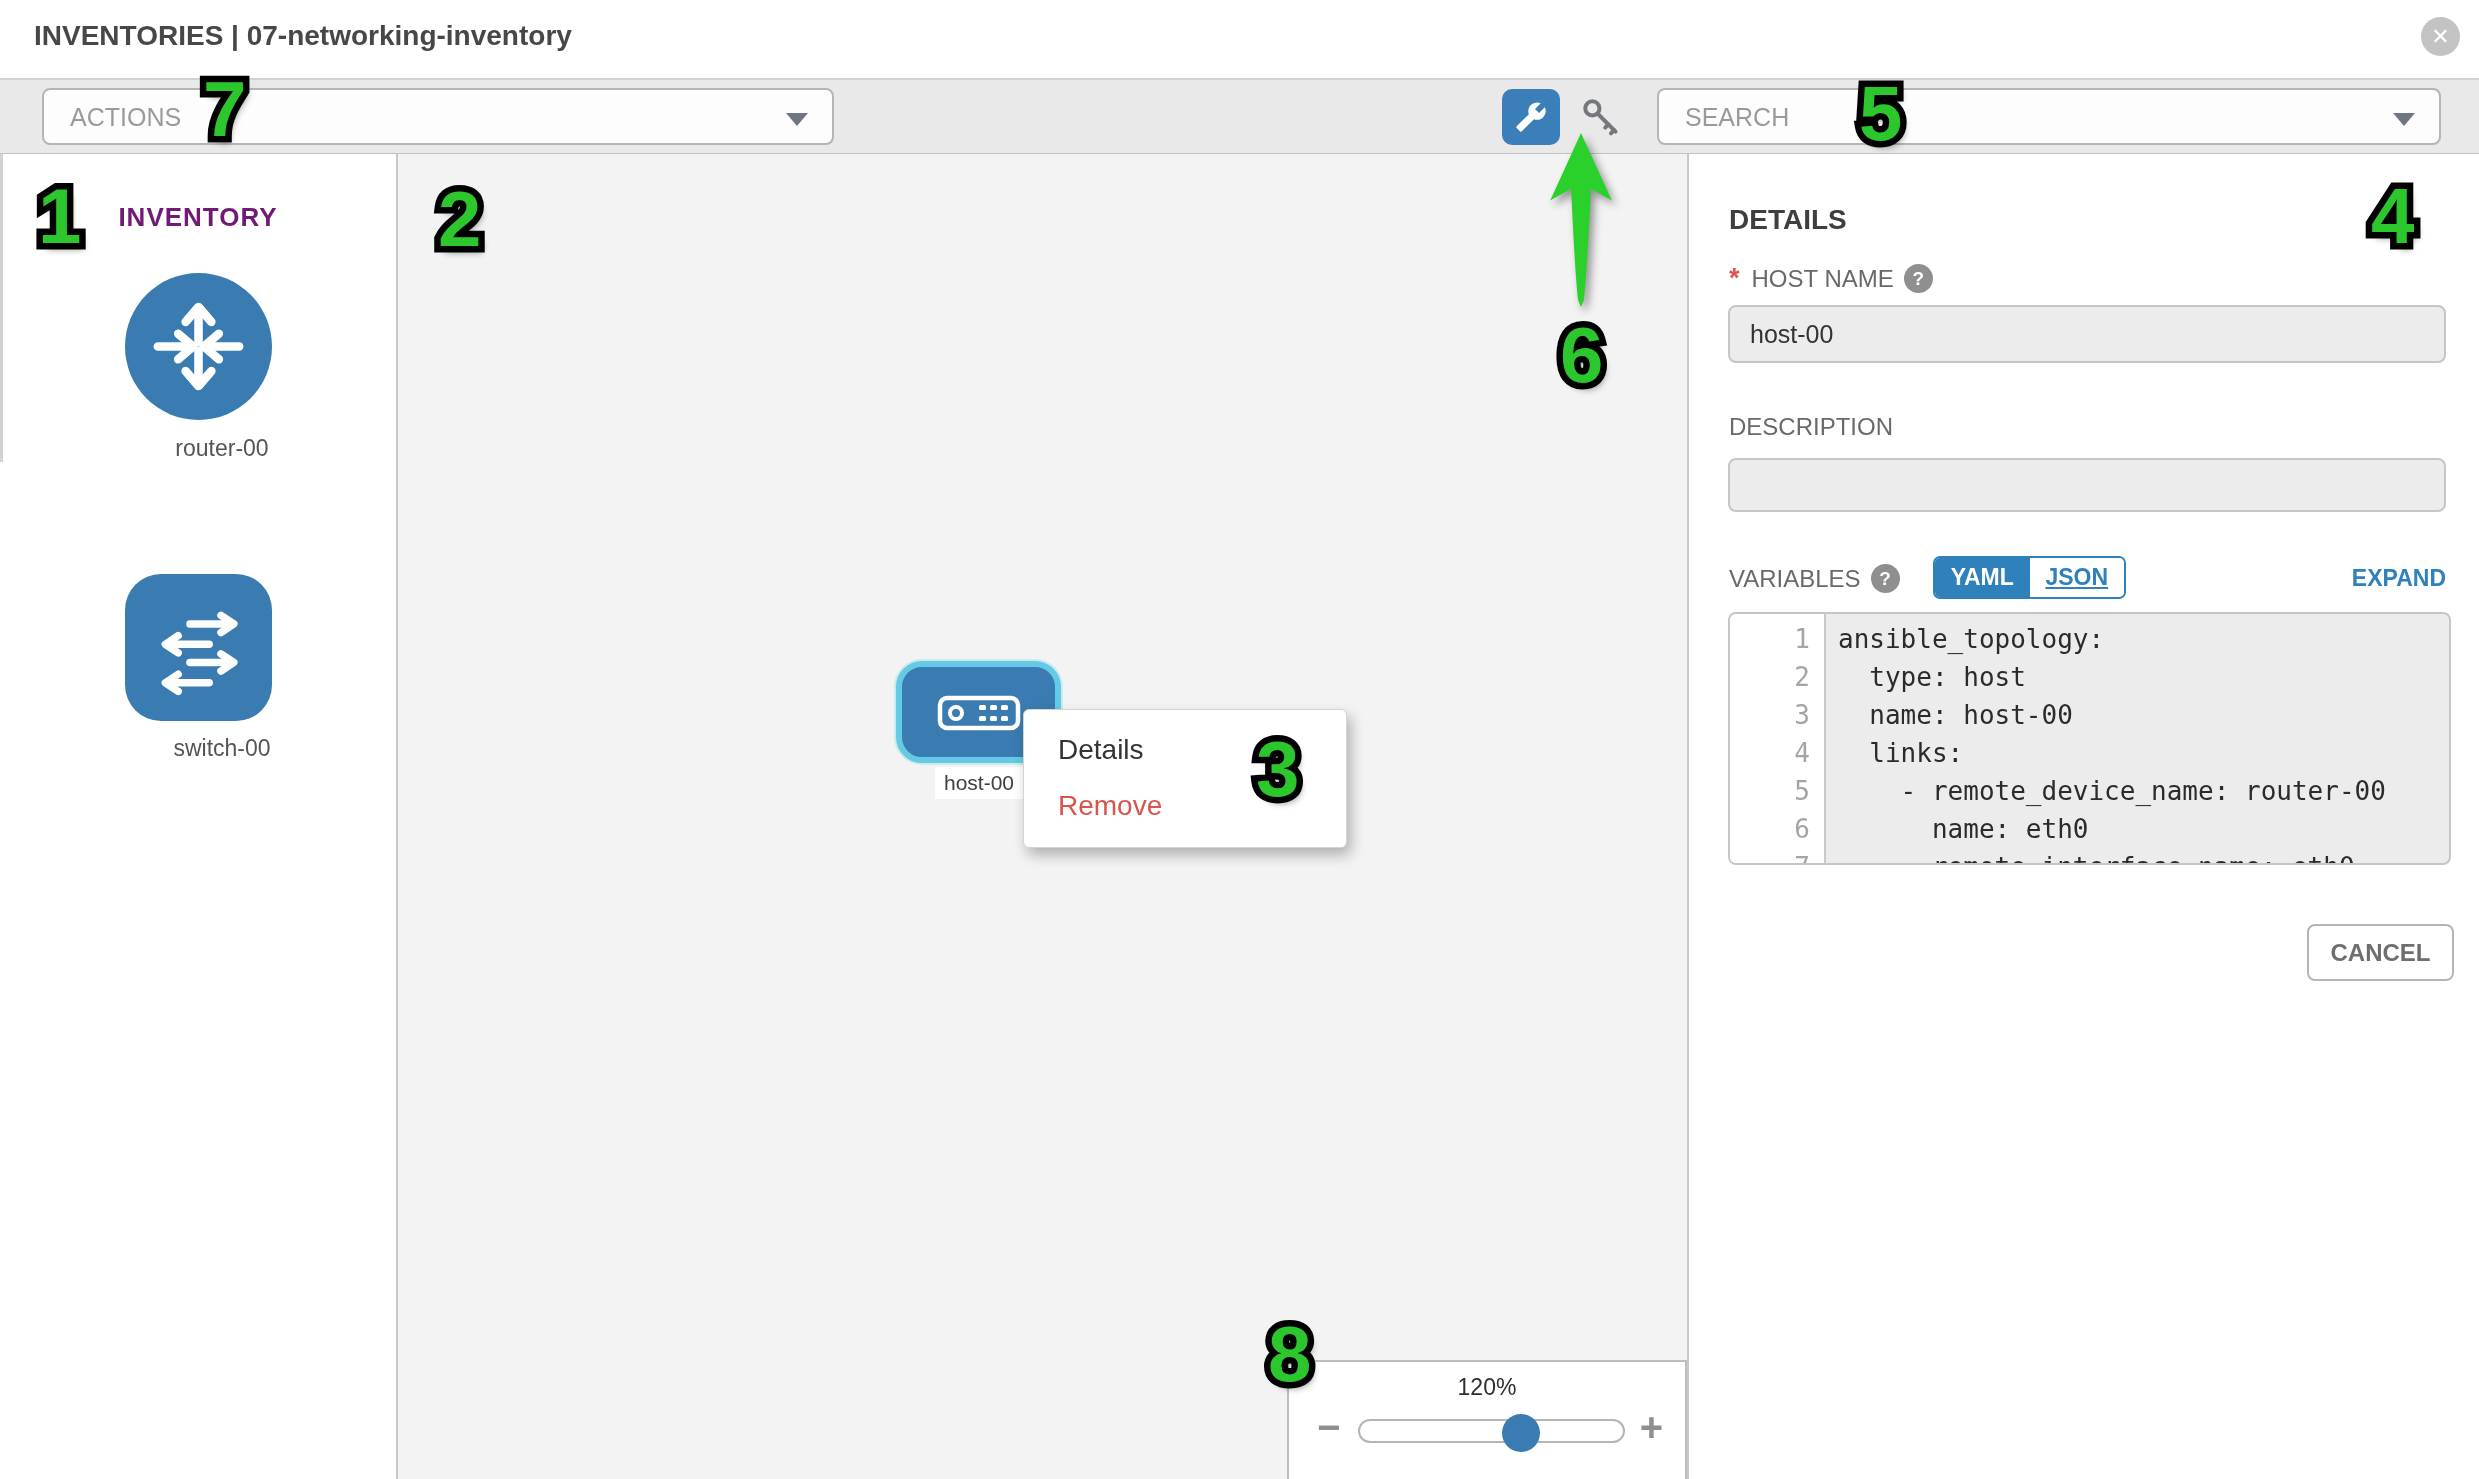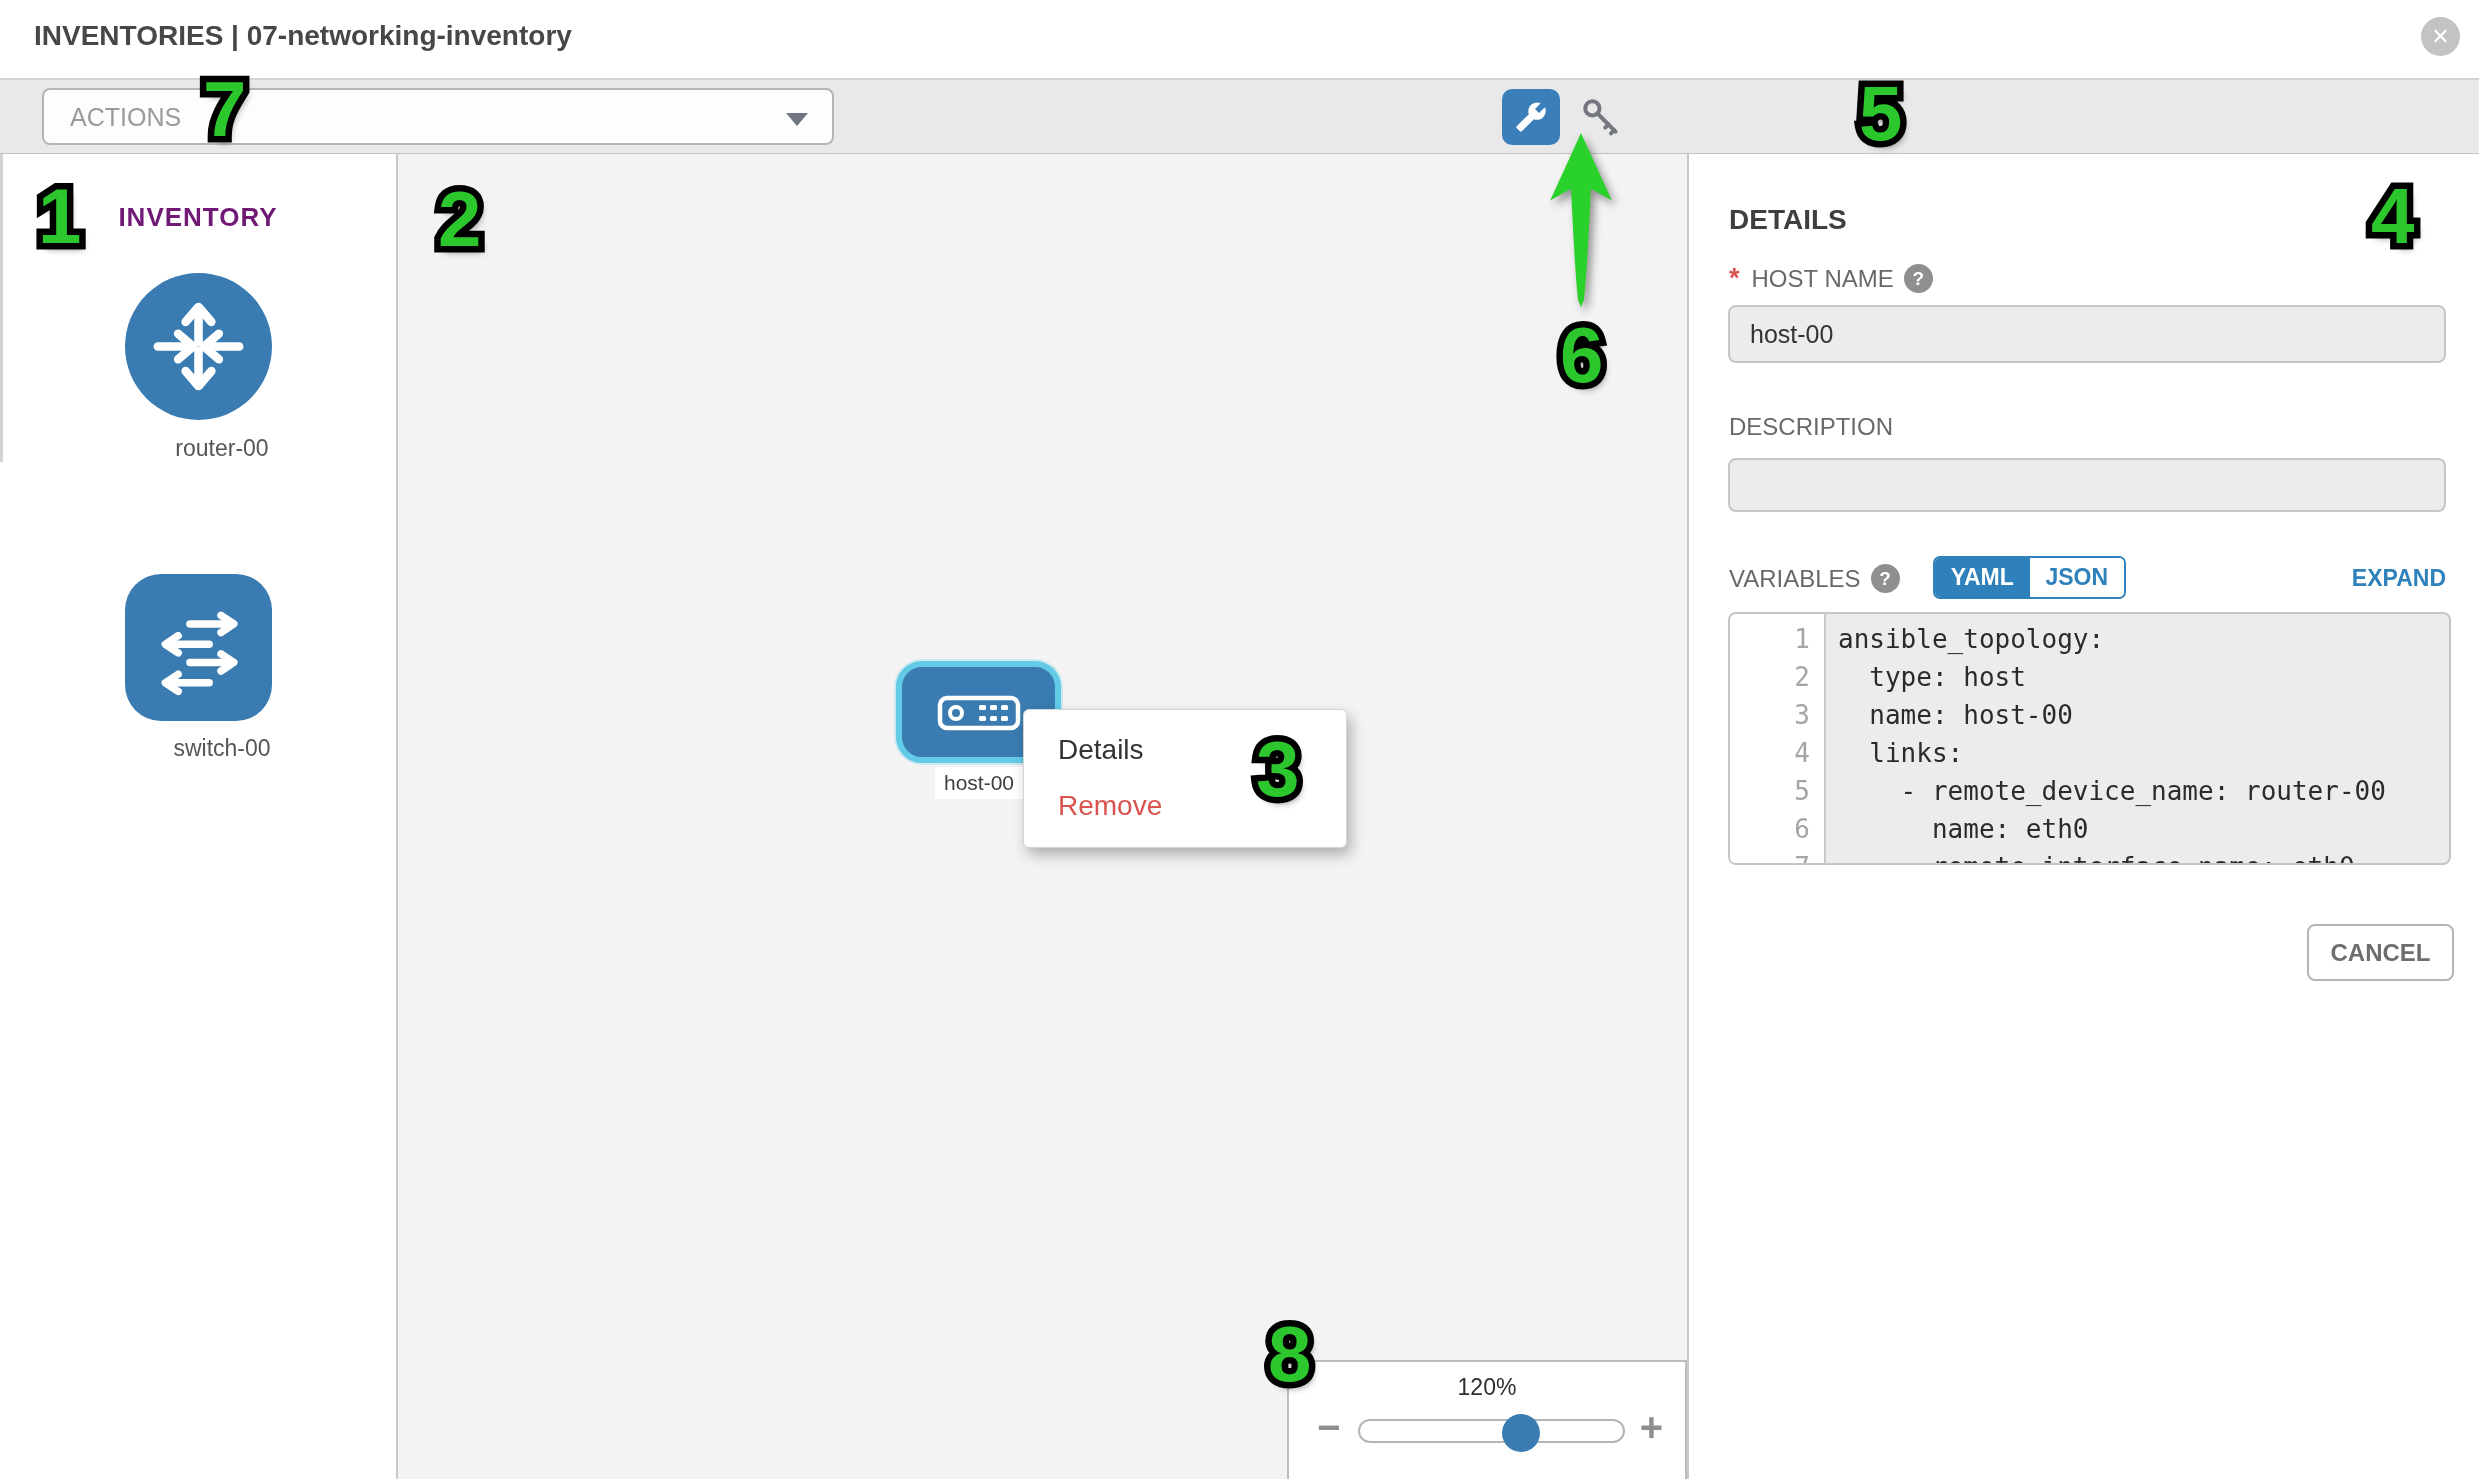--- a/index.html
+++ b/index.html
@@ -86,21 +86,21 @@
   .t-input { position:absolute; left:39px; width:718px; background:#ececec; border:2px solid #c6c6c6;
              border-radius:8px; font-size:25px; color:#333; padding-left:20px;
              font-family:"Liberation Sans","DejaVu Sans",sans-serif; }
   .hn-input { top:151px; height:58px; }
   .desc-input { top:304px; height:54px; }
 
   .toggle { position:absolute; left:244px; top:402px; width:193px; height:43px; border:2px solid #2e81ba;
             border-radius:7px; display:flex; overflow:hidden; background:#fff; }
   .t-seg { flex:1; text-align:center; line-height:39px; font-size:23px; font-weight:bold; cursor:pointer; }
   .t-yaml { background:#2e81ba; color:#fff; }
-  .t-json { background:#fff; color:#2e81ba; }
+  .t-json { background:#fff; color:#2e81ba;text-decoration:underline; }
   .expand-link { position:absolute; right:34px; top:411px; font-size:23px; font-weight:bold; color:#2e81ba; cursor:pointer; }
 
   .editor { position:absolute; left:39px; top:458px; width:723px; height:253px; background:#ececec;
             border:2px solid #c6c6c6; border-radius:8px; overflow:hidden; }
   .code-row { display:flex; line-height:38px; }
   .code-row:first-child { margin-top:6px; }
   .ln { width:96px; min-width:96px; background:#fff; border-right:2px solid #c9c9c9; text-align:right;
         padding-right:14px; color:#a5a5a5; font-family:"DejaVu Sans Mono",monospace; font-size:26px; }
   .cd { padding-left:12px; white-space:pre; color:#2b2b2b; font-family:"DejaVu Sans Mono",monospace; font-size:26px; }
   .gutter-fill { position:absolute; left:0; top:0; width:96px; height:100%; background:#fff;
@@ -148,20 +148,24 @@
       </svg>
     </div>
     <div class="key-btn">
       <svg width="46" height="46" viewBox="0 0 24 24" fill="none" stroke="#74787e" stroke-width="2.1" stroke-linecap="round">
         <circle cx="7.5" cy="7.5" r="3.7"></circle>
         <path d="M10.3 10.3 L19.6 19.6"></path>
         <path d="M15.8 15.8 L14.2 17.5"></path>
         <path d="M18.8 18.8 L17.2 20.5"></path>
       </svg>
     </div>
+    <div class="dropdown search-dd">
+      <span class="dd-label">SEARCH</span>
+      <span class="dd-caret"></span>
+    </div>
   </div>
 
   <div class="main">
 
     <div class="sidebar">
       <div class="sidebar-scroll-line"></div>
       <div class="inv-heading">INVENTORY</div>
 
       <div class="dev-icon router">
         <svg width="107" height="107" viewBox="0 0 100 100" fill="none" stroke="#ffffff" stroke-width="8" stroke-linecap="round" stroke-linejoin="round">

